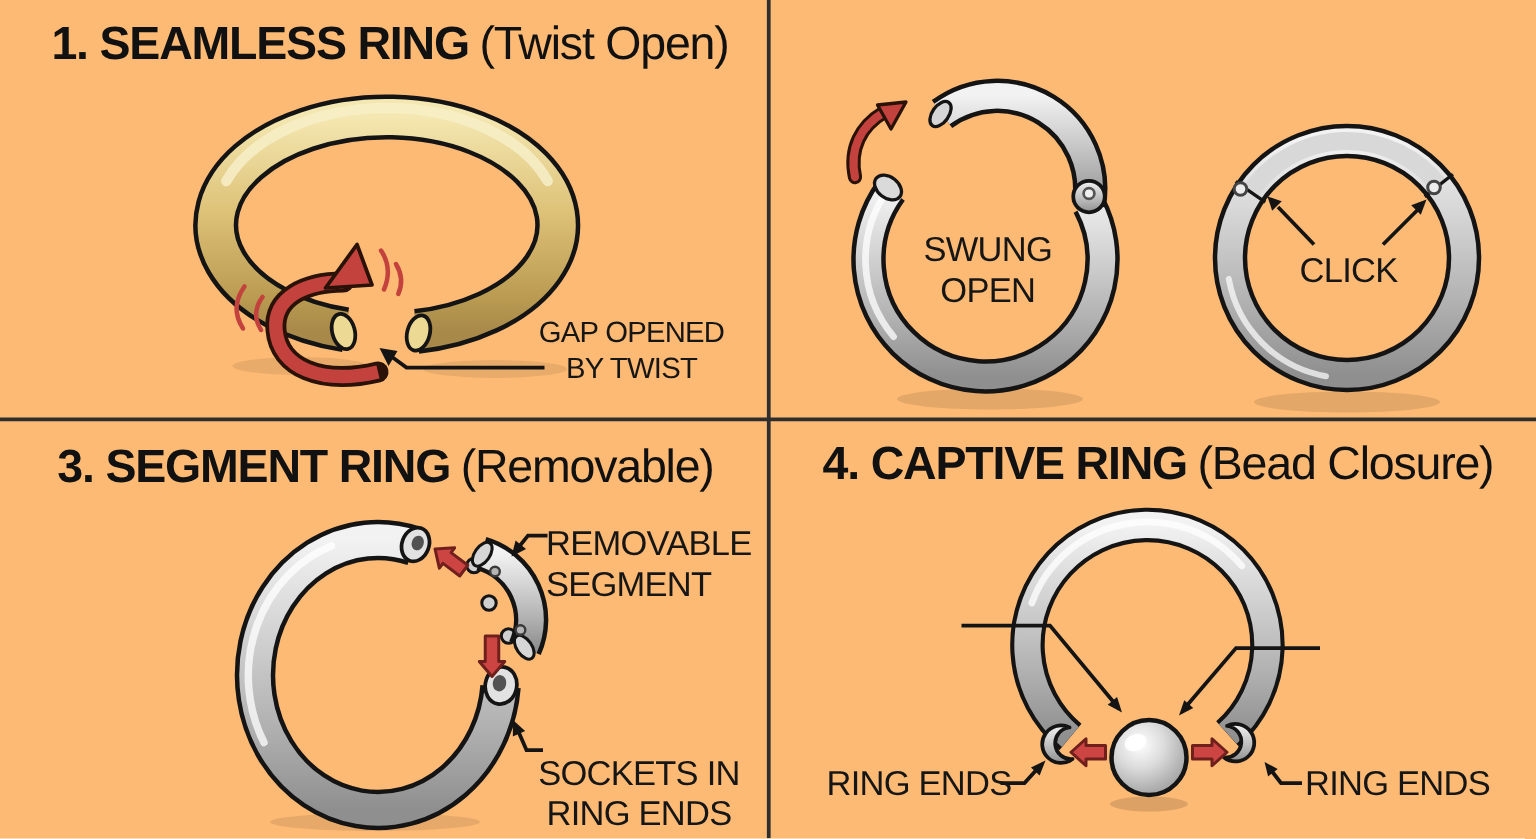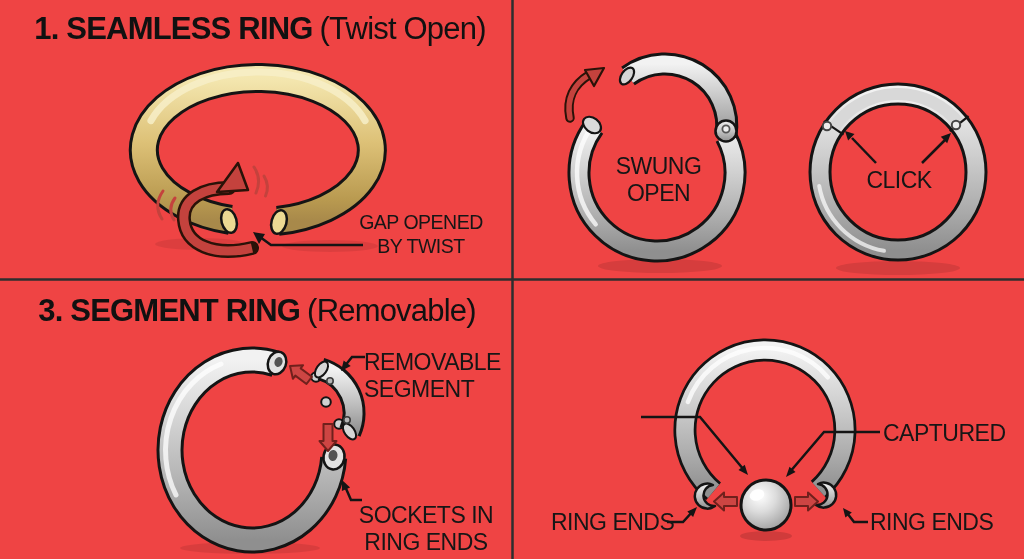--- a/index.html
+++ b/index.html
@@ -1,17 +1,17 @@
 <!DOCTYPE html>
 <html><head>
 <meta charset="utf-8">
 <style>
   html,body{margin:0;padding:0;background:#ffffff;}
   .stage{
-    position:relative;width:1024px;height:559px;background:#ef4444;
+    position:relative;width:1024px;height:559px;background:#fdba74;
     font-family:"Liberation Sans",sans-serif;overflow:hidden;color:#161616;
   }
   .stage svg{position:absolute;left:0;top:0;}
   .title{
     position:absolute;text-align:center;font-size:31px;letter-spacing:-0.8px;
     color:#111;white-space:nowrap;
   }
   .title .h{font-weight:700;}
   .title .q{font-weight:400;margin-left:7px;}
   .lbl{
@@ -192,27 +192,29 @@
     </g>
   </g>
 </svg>
 
 <div class="title" style="left:16px;top:11px;width:488px;">
   <span class="h">1. SEAMLESS RING</span><span class="q">(Twist Open)</span>
 </div>
 <div class="title" style="left:16px;top:293px;width:482px;">
   <span class="h">3. SEGMENT RING</span><span class="q">(Removable)</span>
 </div>
+<div class="title" style="left:524px;top:291px;width:496px;">
+  <span class="h">4. CAPTIVE RING</span><span class="q">(Bead Closure)</span>
+</div>
 
 <div class="lbl small ctr" style="left:350px;top:210px;width:142px;">GAP OPENED
 BY TWIST</div>
 <div class="lbl ctr" style="left:586px;top:153px;width:145px;">SWUNG
 OPEN</div>
 <div class="lbl ctr" style="left:846px;top:167px;width:106px;">CLICK</div>
 <div class="lbl" style="left:364px;top:349px;width:150px;">REMOVABLE
 SEGMENT</div>
 <div class="lbl ctr" style="left:357px;top:502px;width:138px;">SOCKETS IN
 RING ENDS</div>
-<div class="lbl" style="left:883px;top:420px;">CAPTURED</div>
 <div class="lbl" style="left:551px;top:509px;">RING ENDS</div>
 <div class="lbl" style="left:870px;top:509px;">RING ENDS</div>
 
 </div>
 
 </body></html>

